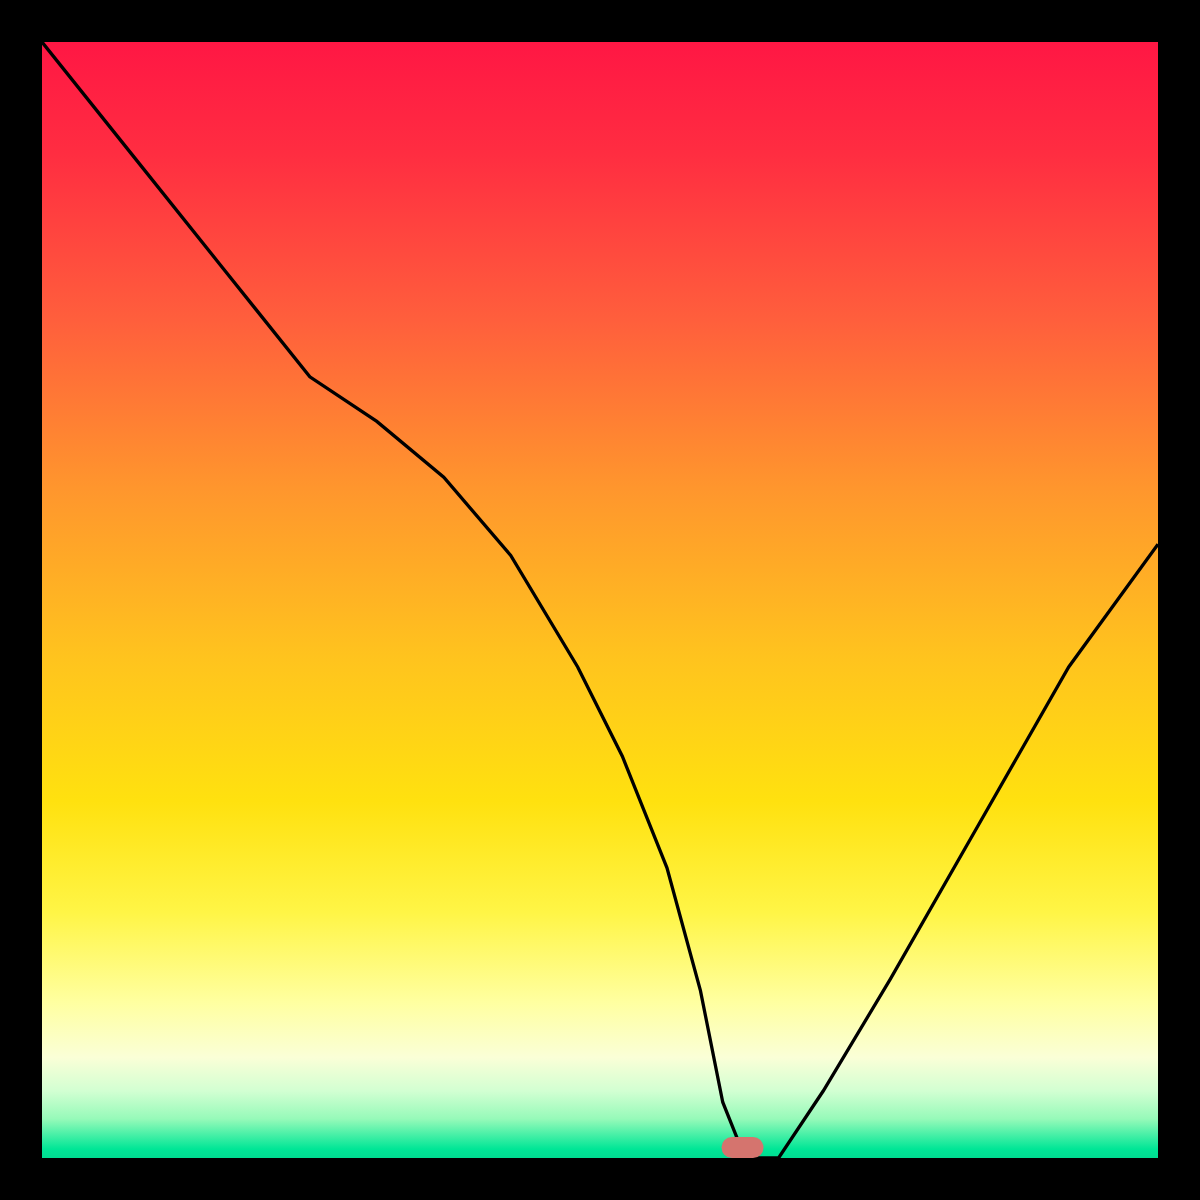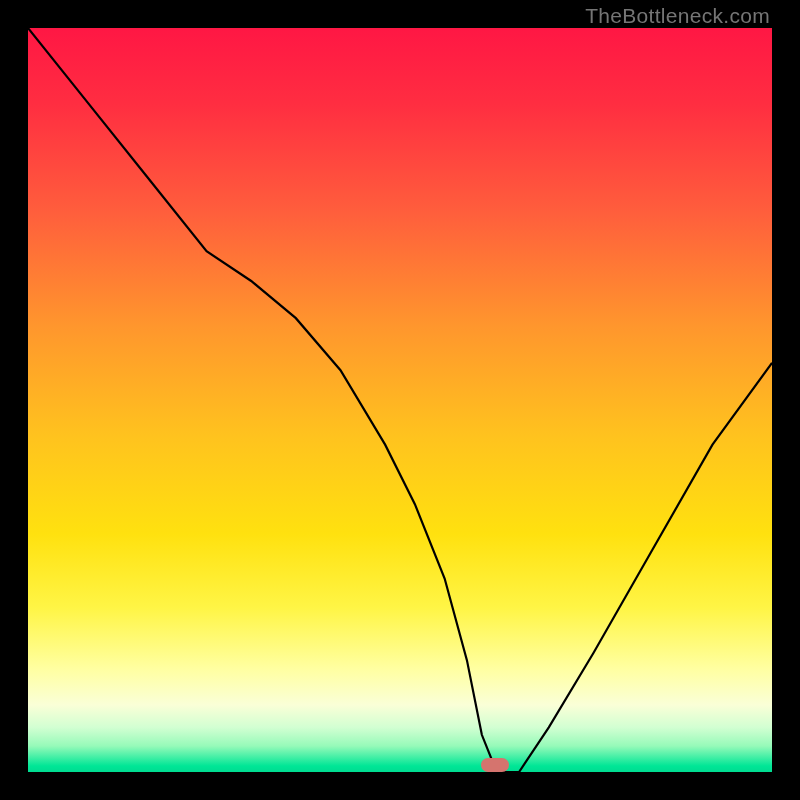--- a/index.html
+++ b/index.html
@@ -71,21 +71,20 @@
     background: #d5746e;
     border-radius: 7px;
     transform: translate(-50%, -50%);
   }
 </style>
 </head>
 <body>
 
 <div class="container">
 
-  <div class="watermark">TheBottleneck.com</div>
 
   <div class="plot-area">
 
     <div class="gradient-bg"></div>
 
     <svg class="curve" viewBox="0 0 744 744" preserveAspectRatio="none">
       <path d="M 0 0 L 59.52 74.39999999999998 L 119.04 148.79999999999995 L 178.56 223.20000000000005 L 223.2 252.95999999999998 L 267.84 290.16 L 312.47999999999996 342.23999999999995 L 357.12 416.64000000000004 L 386.88 476.16 L 416.64000000000004 550.56 L 438.96 632.4 L 453.84 706.8 L 468.72 744 L 491.04 744 L 520.8 699.36 L 565.44 624.9599999999999 L 624.9599999999999 520.8 L 684.48 416.64000000000004 L 744 334.79999999999995" fill="none" stroke="#000" stroke-width="2.2"></path>
     </svg>
 
     <div class="marker" style="left: 62.8%; top: 99.1%;"></div>

